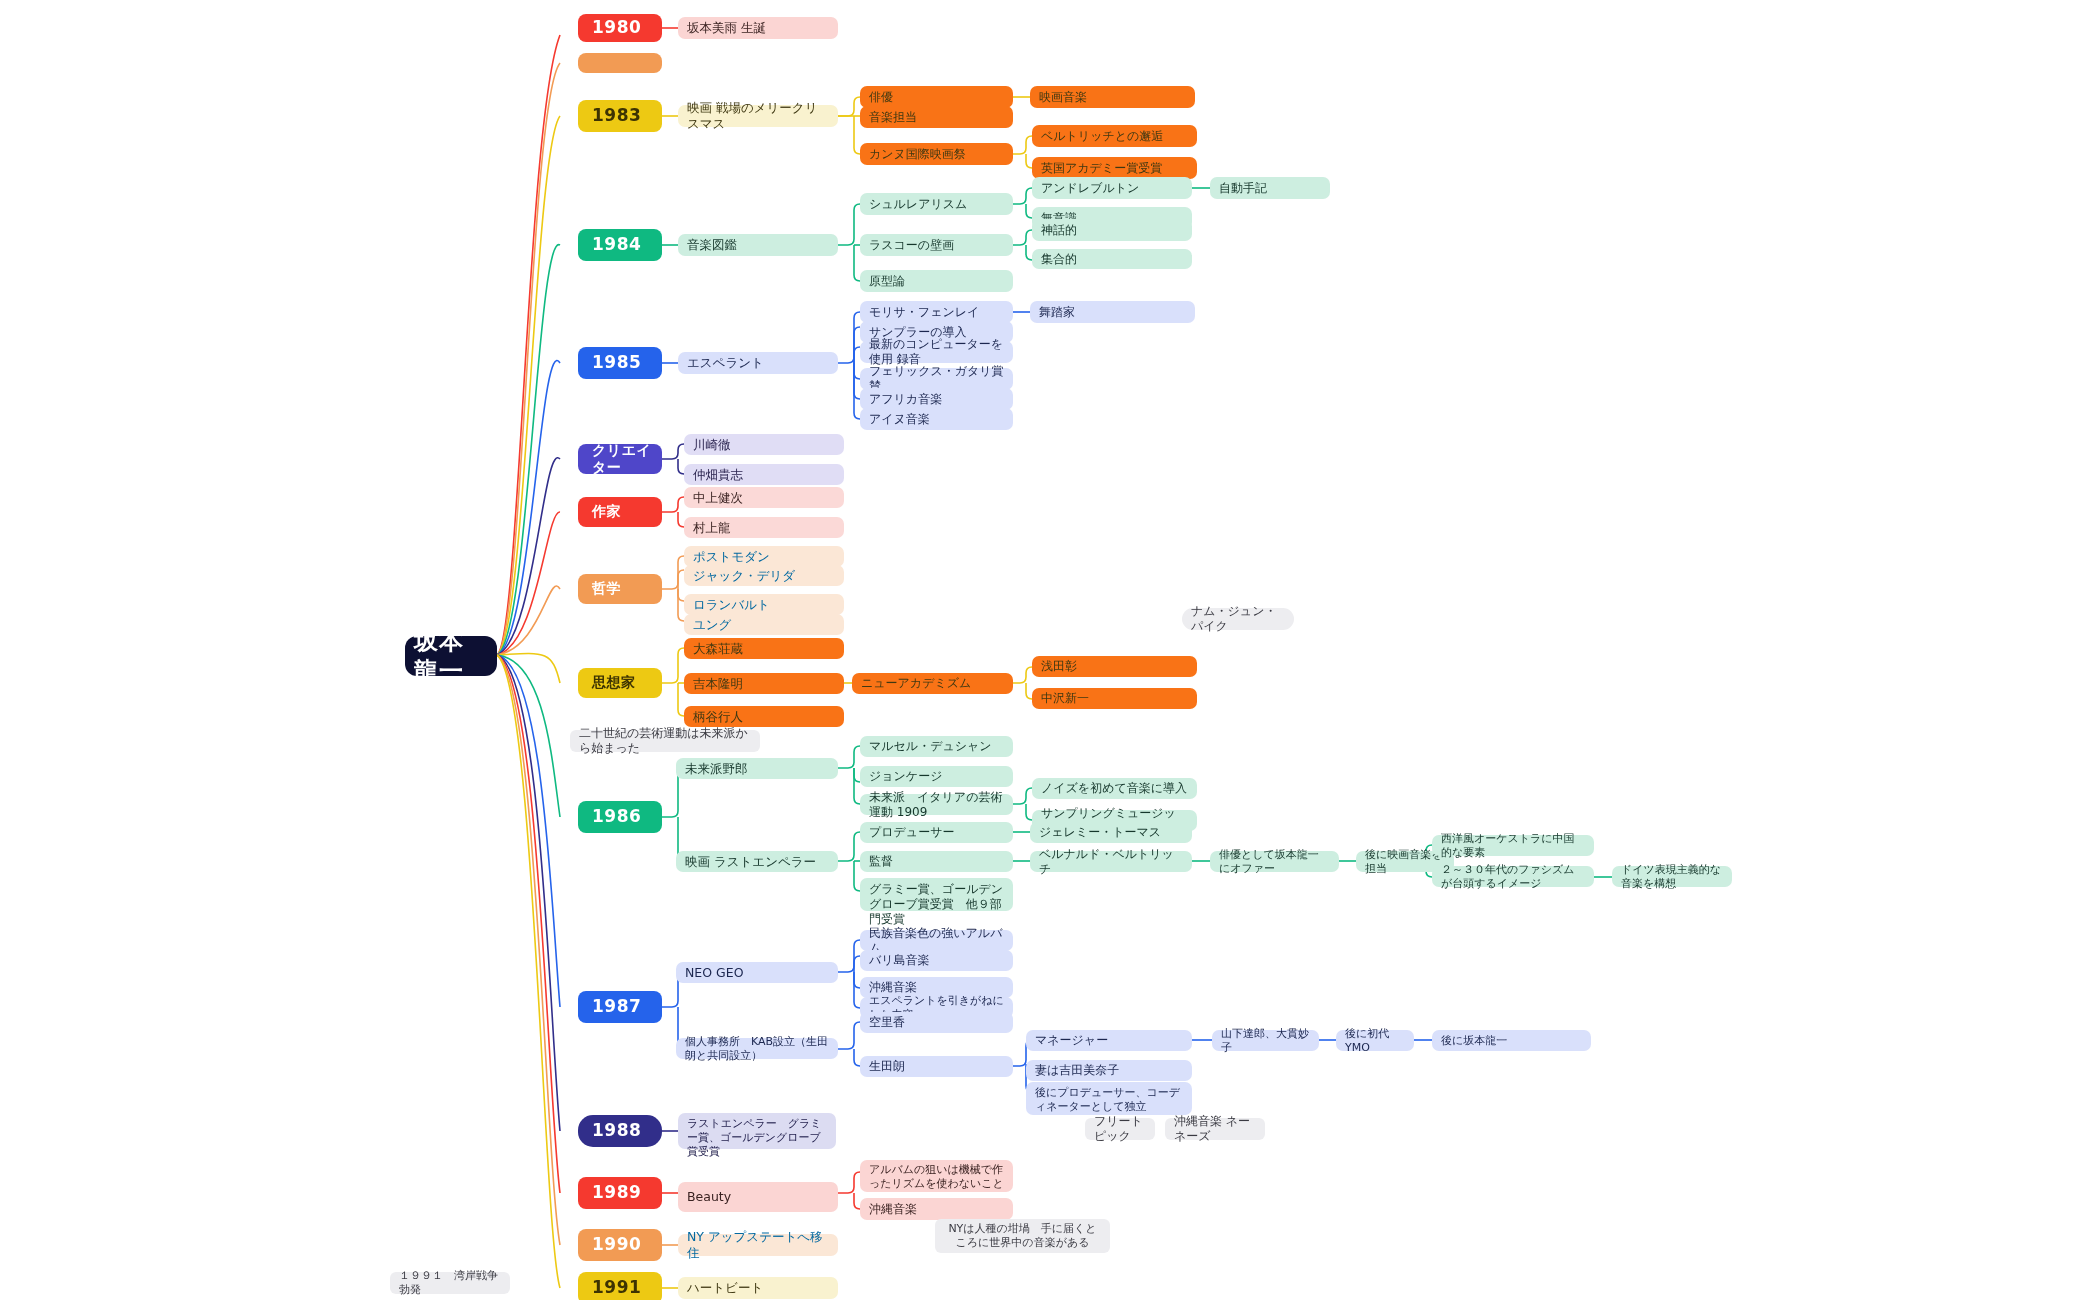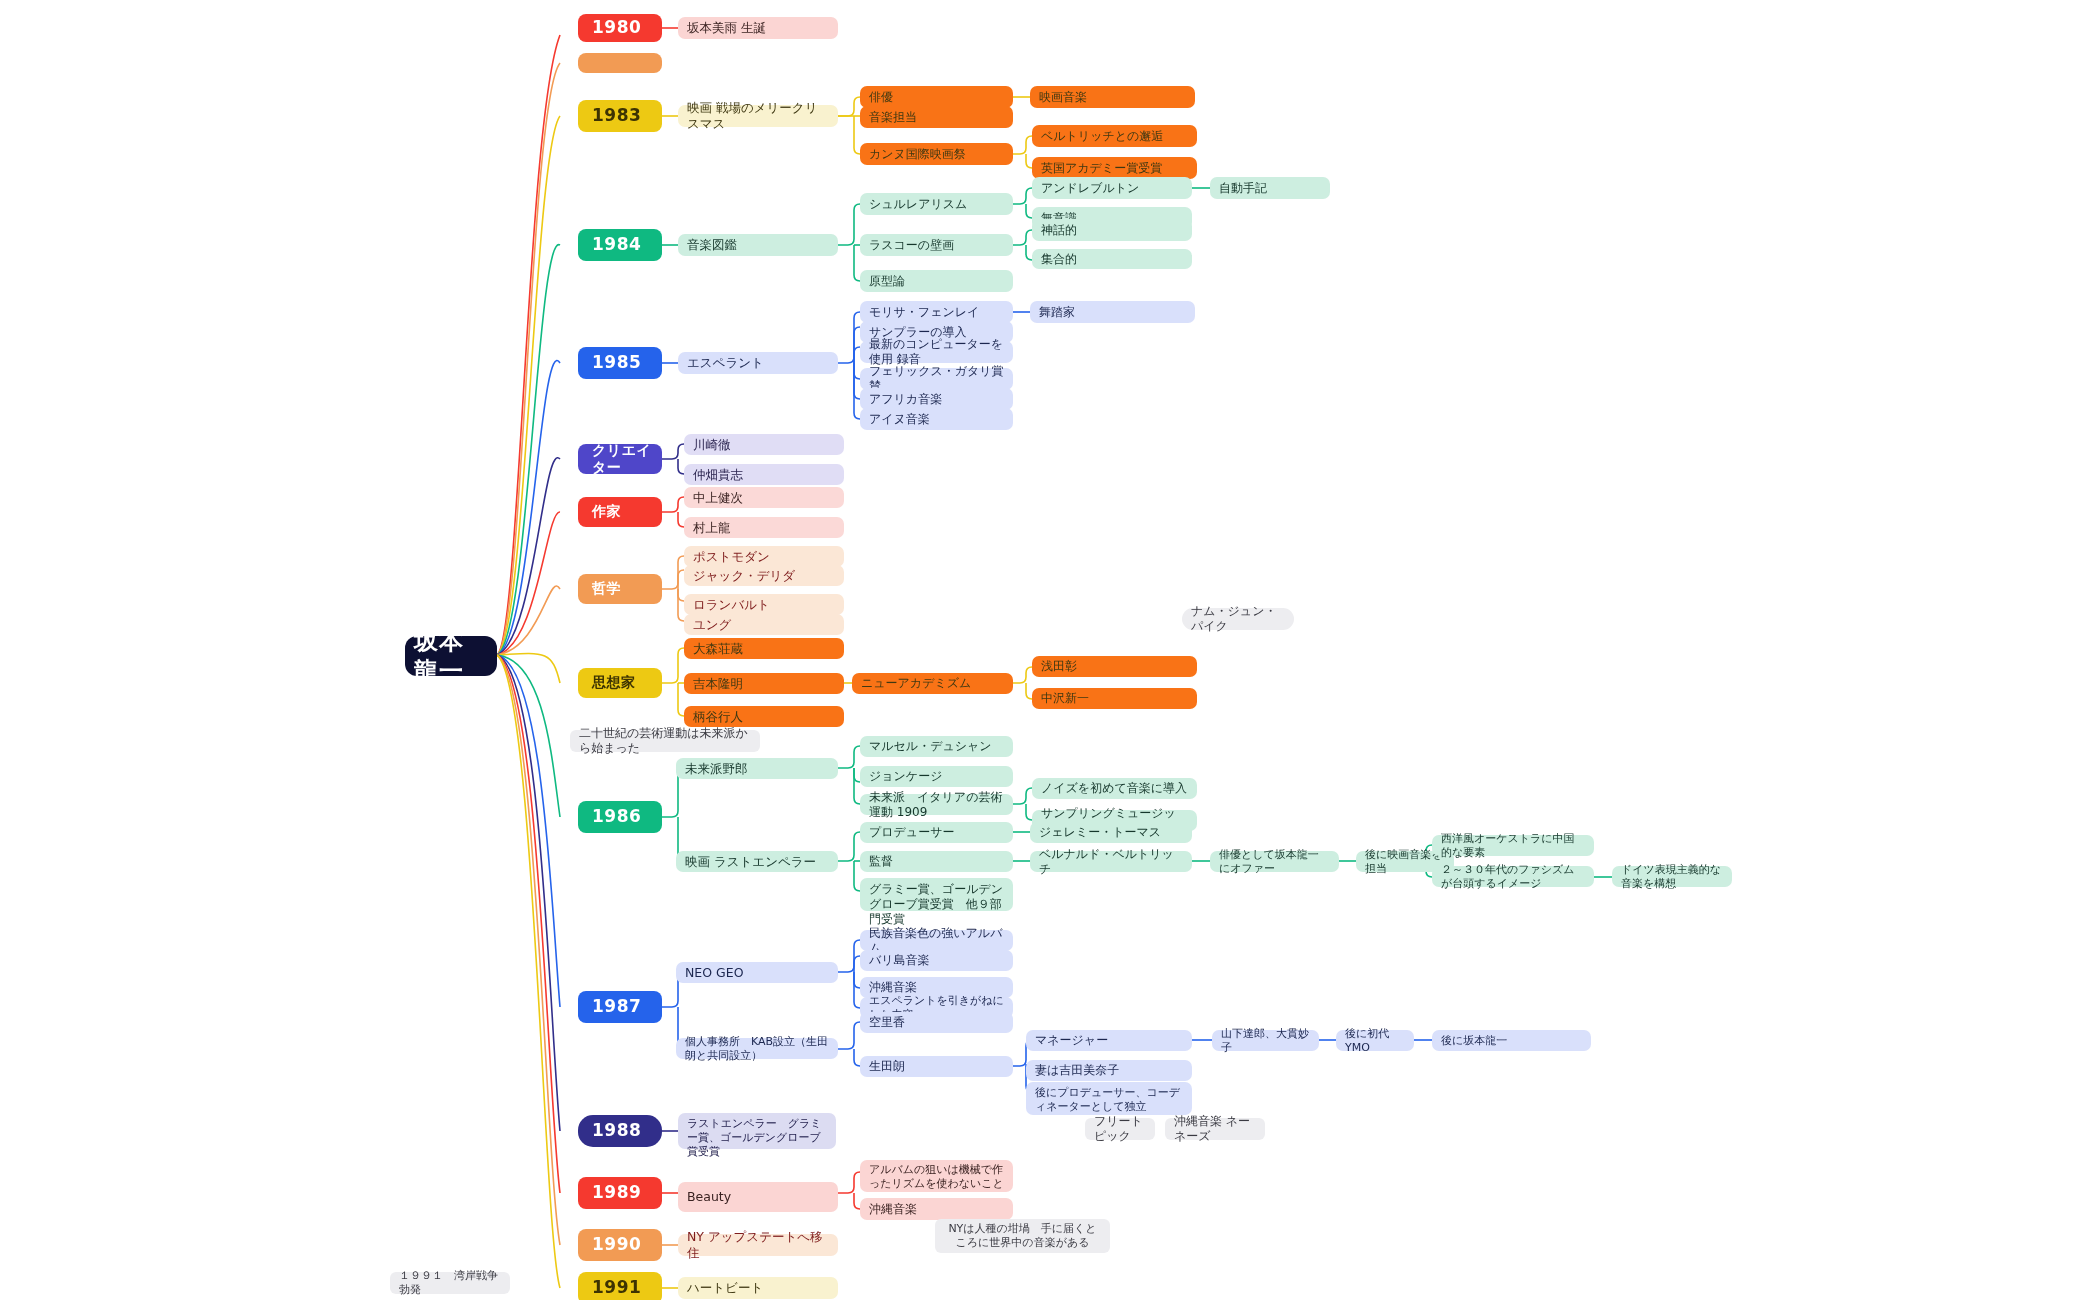--- a/index.html
+++ b/index.html
@@ -17,21 +17,21 @@
   .lvl2{font-size:12.5px;}
   .lvl3{font-size:12px;}
   .lvl4{font-size:12px;}
   .lvl5{font-size:12px;}
   .note{background:#ededf0;color:#3a3a42;font-size:12px;border-radius:6px;}
   
   .c-red-solid{background:#f5392f;color:#fff;}
   .c-red-soft{background:#fbd5d3;color:#3b2322;}
   .c-red-soft2{background:#fbd9d7;color:#3b2322;}
   .c-orange-solid{background:#f29b54;color:#fff;}
-  .c-orange-soft{background:#fbe7d6;color:#7f1d1d;}
+  .c-orange-soft{background:#fbe7d6;color:#0369a1;}
   .c-yellow-solid{background:#edc913;color:#3d3302;}
   .c-yellow-soft{background:#f9f2cf;color:#3f3812;}
   .c-yellow-soft2{background:#f97316;color:#3f3812;}
   .c-green-solid{background:#0fb981;color:#fff;}
   .c-green-soft{background:#cdeee0;color:#16372c;}
   .c-blue-solid{background:#2563eb;color:#fff;}
   .c-blue-soft{background:#d9e0fb;color:#1c2750;}
   .c-indigo-solid{background:#312e8a;color:#fff;}
   .c-indigo-soft{background:#dcdcf2;color:#24224f;}
   .c-purple-soft{background:#e0ddf5;color:#2b2550;}

